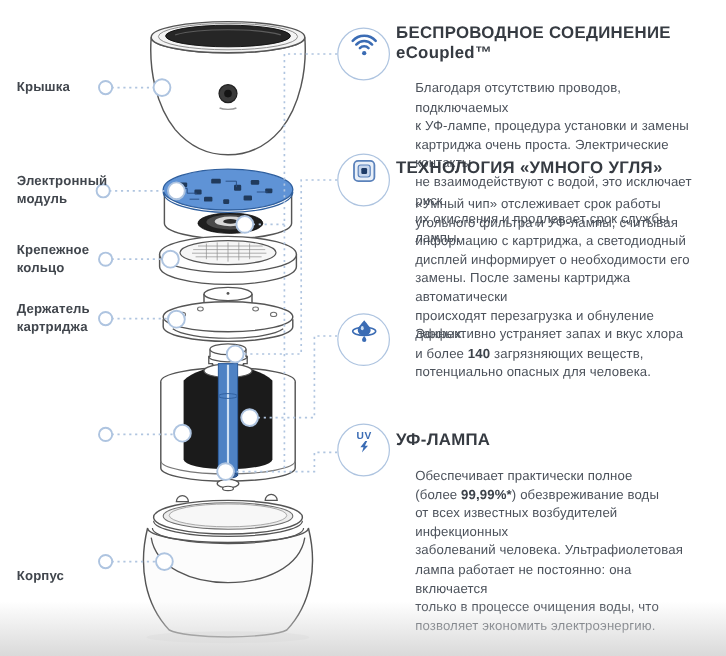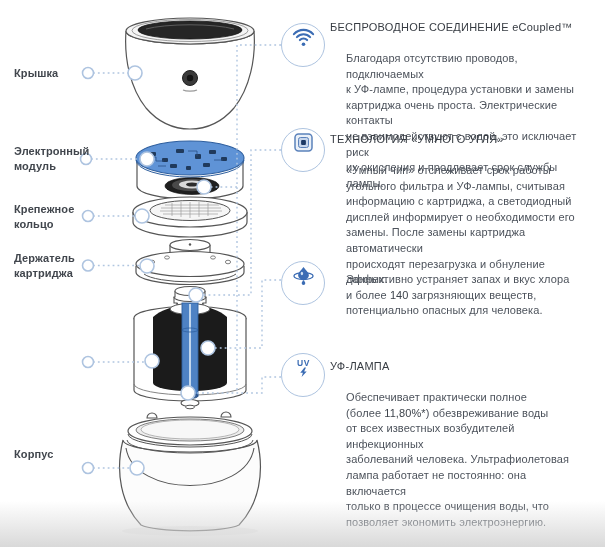--- a/index.html
+++ b/index.html
@@ -22,28 +22,28 @@
   
   .icon-circle{
     position:absolute;left:281px;width:44px;height:44px;border-radius:50%;
     border:1.5px solid #aec4e0;background:#fff;box-sizing:border-box;
     display:flex;align-items:flex-start;justify-content:center;
   }
   .feature-text{
     position:absolute;left:330px;width:272px;
   }
   .feature-title{
-    margin:0 0 6px 0;font-size:11px;line-height:16px;font-weight:400;
+    margin:0 0 6px 0;font-size:14px;line-height:16px;font-weight:700;
     color:#363b42;letter-spacing:.25px;white-space:pre-line;
   }
   .feature-body{
     margin:16px;font-size:11px;line-height:15.6px;color:#4c525b;
     white-space:pre-line;letter-spacing:.1px;
   }
-  .feature-body b{font-weight:400;color:#3c424a;}
+  .feature-body b{font-weight:700;color:#3c424a;}
 </style>
 </head>
 <body>
 
 <div class="canvas">
 
   <svg class="diagram" width="605" height="547" viewBox="0 0 605 547">
 
     <g stroke="#555" stroke-width="1.2" fill="#fff">
       <path d="M126,31 C124,58 130,88 146,108 C158,122 172,129 190,129 C208,129 222,122 234,108 C250,88 256,58 254,31 A64,13 0 0 1 126,31 Z"></path>
@@ -178,21 +178,21 @@
     </g>
   </svg>
 
   <div class="part-label" style="top:144px">Электронный
 модуль</div>
   <div class="part-label" style="top:66px">Крышка</div>
   <div class="part-label" style="top:251px">Держатель
 картриджа</div>
   <div class="part-label" style="top:202px">Крепежное
 кольцо</div>
-  <div class="part-label" style="top:447px">Корпус</div>
+  <div class="part-label" style="top:473px">Корпус</div>
 
   <span class="icon-circle" style="top:23px">
     <svg width="27" height="27" viewBox="-13.5 -13.5 27 27">
       <g fill="none" stroke="#3b6cb4" stroke-width="2.1" stroke-linecap="round">
         <path d="M-3.6,2.6 A5,5 0 0 1 3.6,2.6"></path>
         <path d="M-6.6,-0.4 A9,9 0 0 1 6.6,-0.4"></path>
         <path d="M-9.6,-3.4 A13,13 0 0 1 9.6,-3.4"></path>
       </g>
       <circle cx="0" cy="6.8" r="1.8" fill="#3b6cb4"></circle>
     </svg>
@@ -239,21 +239,21 @@
 
   <span class="icon-circle" style="top:353px">
     <svg width="27" height="27" viewBox="-13.5 -13.5 27 27">
       <text x="0" y="-2" text-anchor="middle" font-family="Liberation Sans, sans-serif" font-size="8.5" font-weight="bold" fill="#3b6cb4" letter-spacing="0.5">UV</text>
       <path d="M0.9,0 L-3.2,5.2 L-0.6,5.2 L-1.9,9.6 L3.2,4 L0.6,4 L2.5,0 Z" fill="#3b6cb4"></path>
     </svg>
   </span>
   <div class="feature-text" style="top:358px">
     <h3 class="feature-title">УФ-ЛАМПА</h3>
     <p class="feature-body"><span>Обеспечивает практически полное
-(более </span><b>11,80%*</b><span>) обезвреживание воды
+(более </span><b>99,99%*</b><span>) обезвреживание воды
 от всех известных возбудителей инфекционных
 заболеваний человека. Ультрафиолетовая
 лампа работает не постоянно: она включается
 только в процессе очищения воды, что
 позволяет экономить электроэнергию.</span></p>
   </div>
 
   <div class="floor"></div>
 </div>
 

